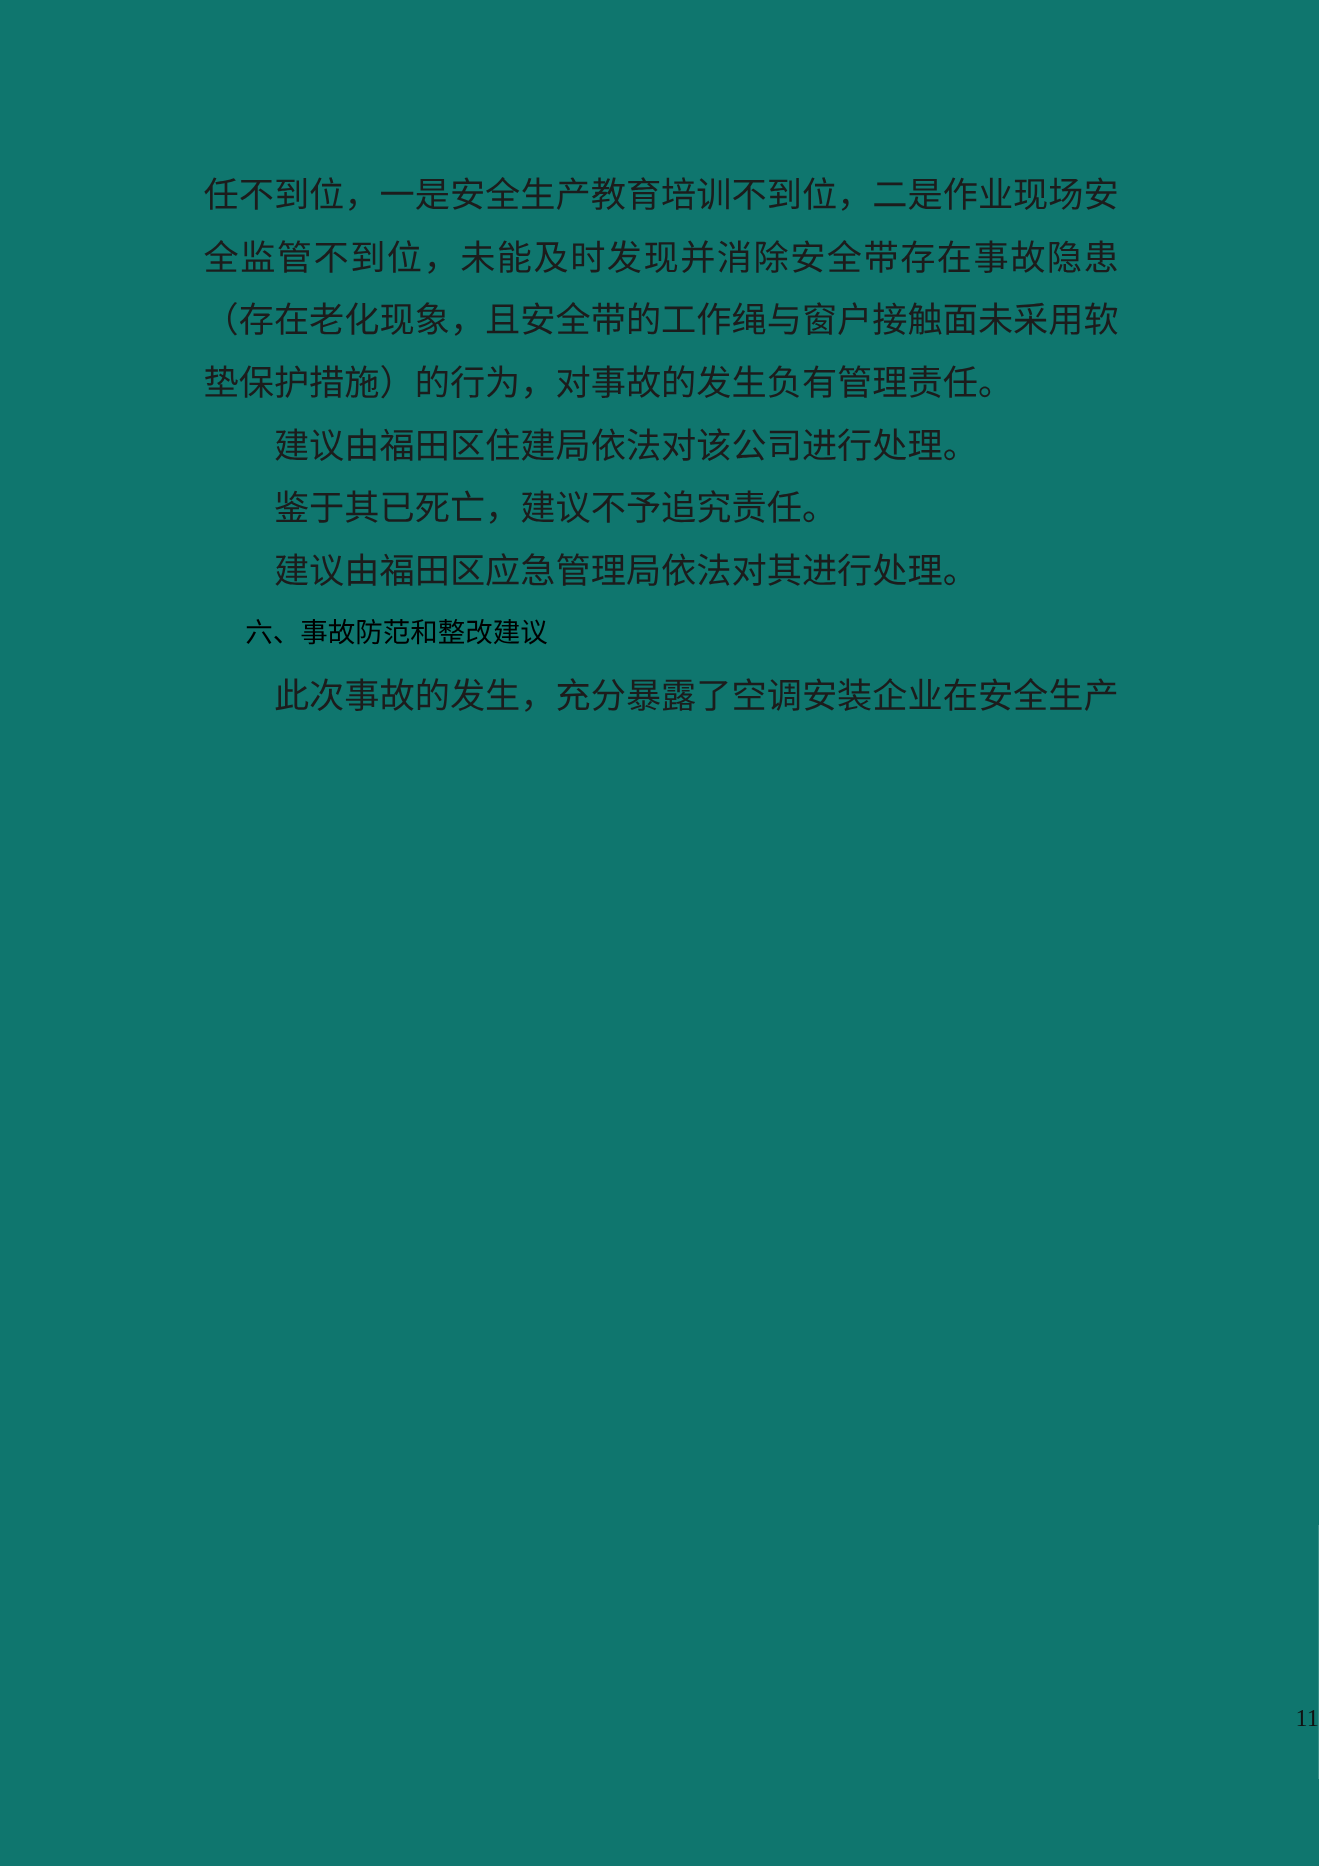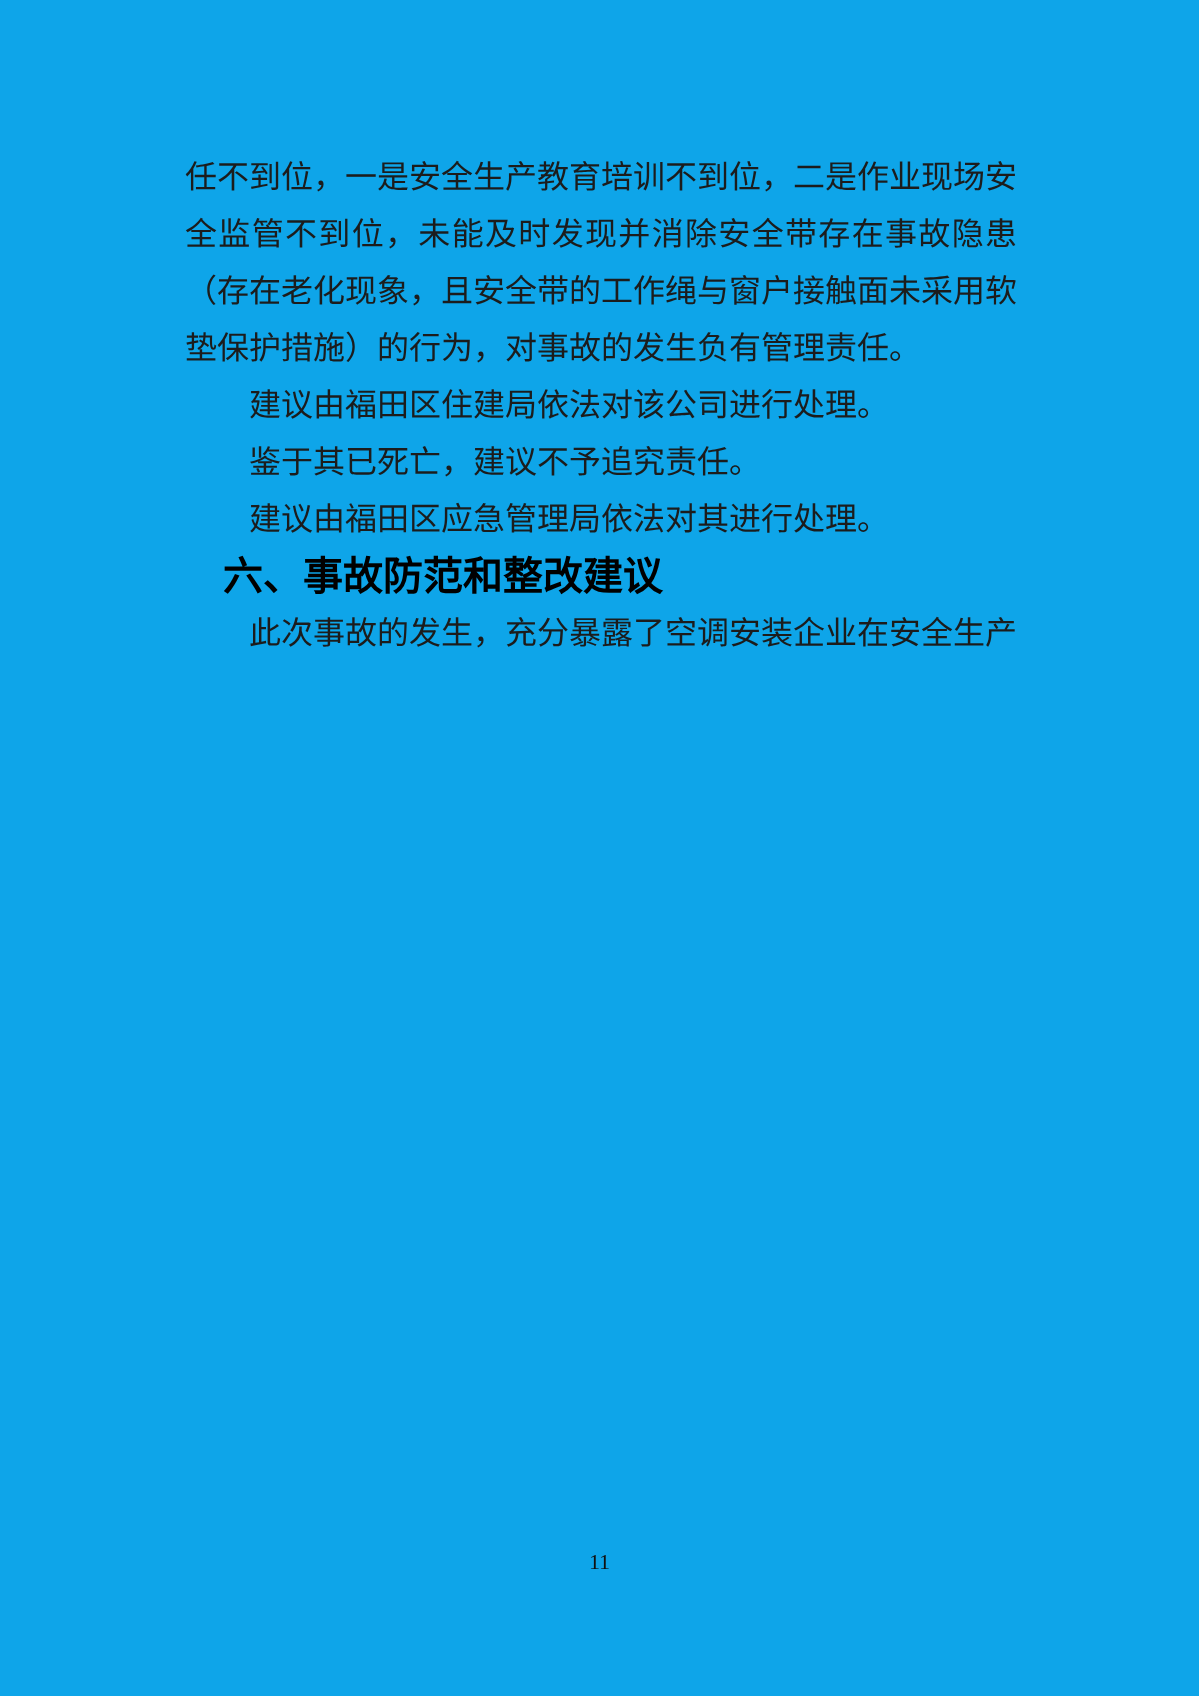--- a/index.html
+++ b/index.html
@@ -4,21 +4,21 @@
 <style>
   html, body {
     margin: 0;
     padding: 0;
     background: #ffffff;
   }
   .page {
     position: relative;
     width: 1199px;
     height: 1696px;
-    background: #0ea5e9;
+    background: #0f766e;
     overflow: hidden;
   }
   .content {
     position: absolute;
     left: 185px;
     top: 149px;
     width: 832px;
     font-family: "Liberation Serif", "DejaVu Serif", serif;
     font-size: 32px;
     line-height: 57px;
@@ -35,31 +35,31 @@
     text-indent: 64px;
   }
   .subheading {
     text-indent: 64px;
     font-weight: bold;
     color: #000000;
     font-family: "Liberation Sans", "DejaVu Sans", sans-serif;
   }
   .chapter-heading {
     text-indent: 38px;
-    font-weight: bold;
+    font-weight: normal;
     color: #000000;
-    font-size: 40px;
+    font-size: 25px;
     font-family: "Liberation Sans", "DejaVu Sans", sans-serif;
   }
   .page-number {
     position: absolute;
     left: 0;
     right: 0;
     top: 1551px;
-    text-align: center;
+    text-align: right;
     font-family: "Liberation Serif", "DejaVu Serif", serif;
     font-size: 22px;
     line-height: 22px;
     color: #111111;
   }
 </style>
 </head>
 <body>
 
 <div class="page">

